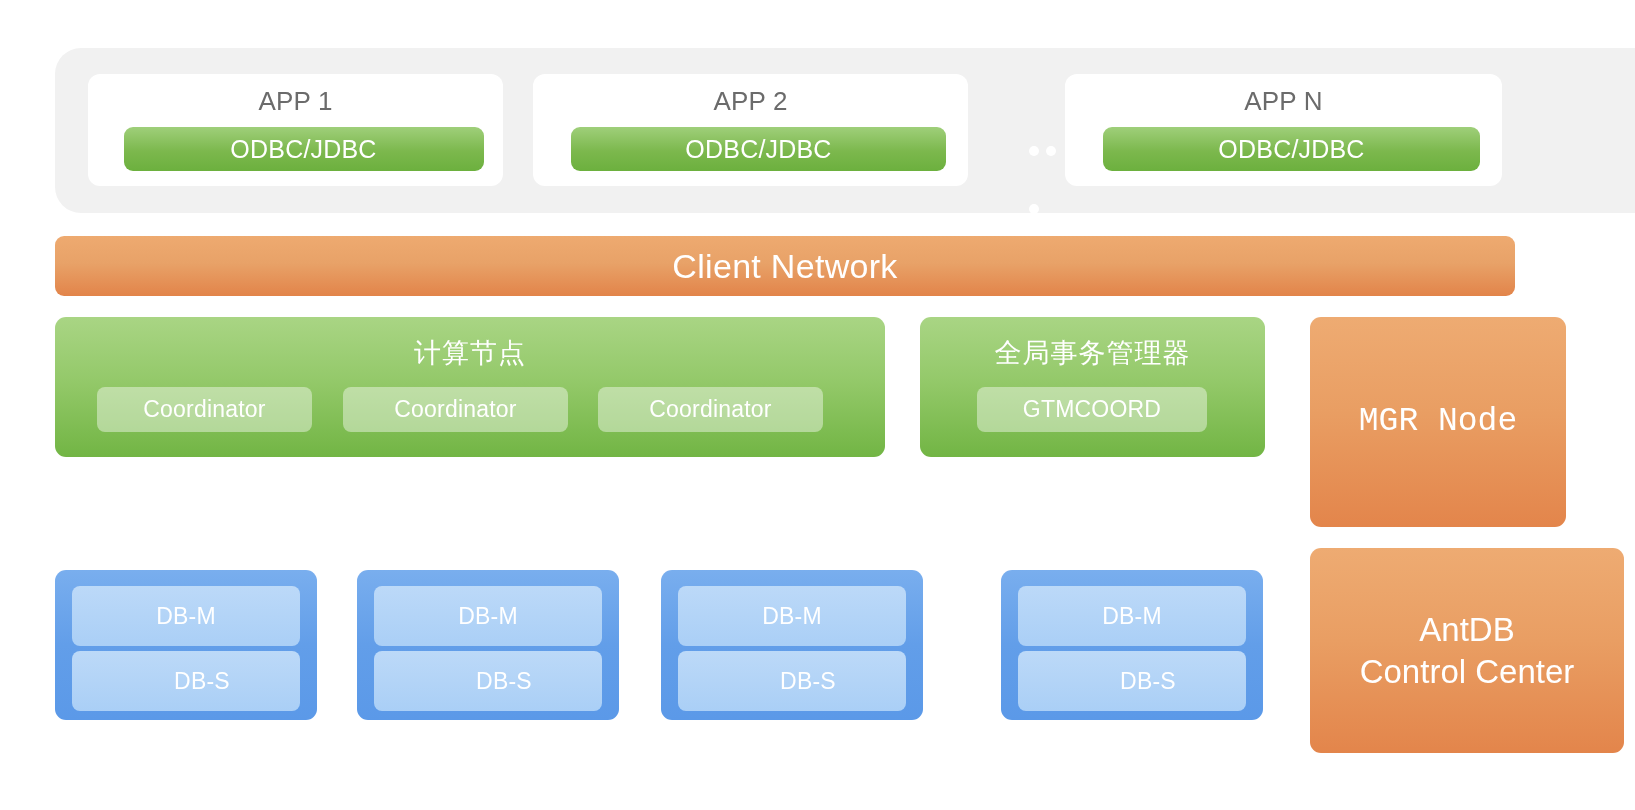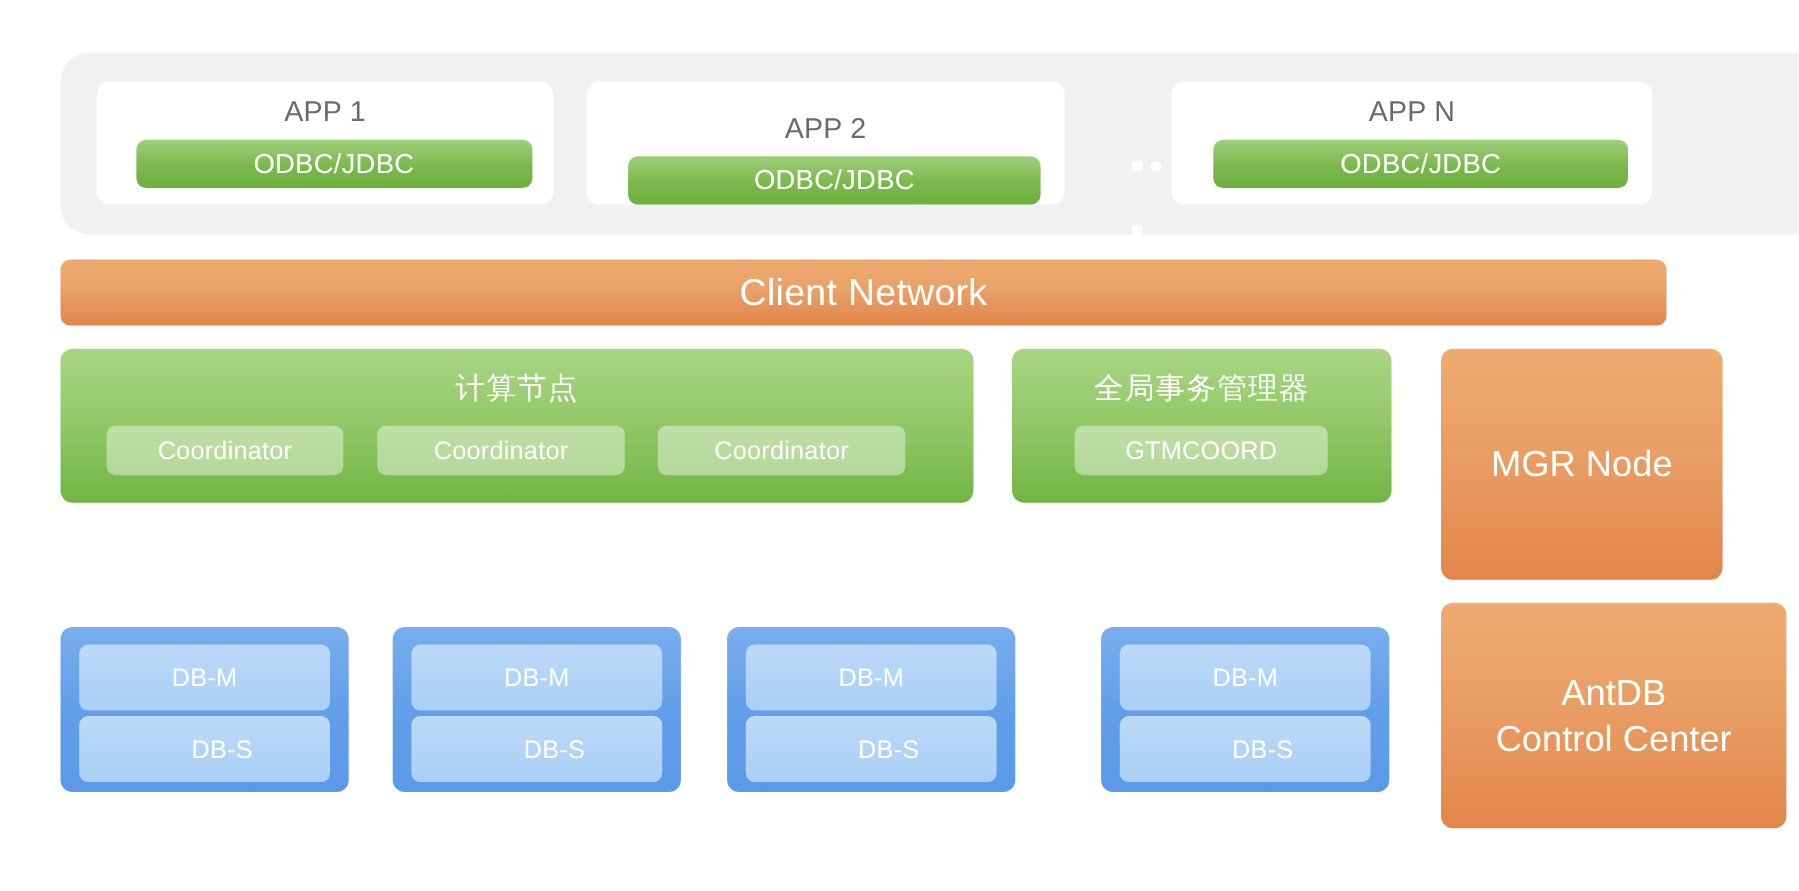--- a/index.html
+++ b/index.html
@@ -79,21 +79,21 @@
   }
 
   
   .side-panel{
     position:absolute;border-radius:11px;
     background:linear-gradient(to bottom,#eeab72 0%,#e99e63 45%,#e3854b 100%);
     color:#ffffff;
     display:flex;align-items:center;justify-content:center;
     text-align:center;line-height:1.25;
   }
-  #mgr-node{left:1310px;top:317px;width:256px;height:210px;font-size:33px;}
+  #mgr-node{left:1310px;top:317px;width:256px;height:210px;font-size:33px;font-family:Liberation Mono, monospace;}
   #antdb-cc{left:1310px;top:548px;width:314px;height:205px;font-size:33px;}
 
   
   .db-group{
     position:absolute;top:570px;height:150px;border-radius:11px;
     background:linear-gradient(to bottom,#79aeee 0%,#629ee9 50%,#5b99e8 100%);
   }
   .db-box{
     position:absolute;left:17px;right:17px;height:60px;border-radius:8px;
     background:linear-gradient(to bottom,#bcd9f8 0%,#aacff6 100%);
@@ -109,21 +109,21 @@
 
 <div class="canvas">
 
   <div class="app-strip">
 
     <div class="app-card" style="left:33px;width:415px;">
       <div class="app-title">APP 1</div>
       <div class="conn-btn" style="width:360px;">ODBC/JDBC</div>
     </div>
 
-    <div class="app-card" style="left:478px;width:435px;justify-content:flex-end;">
+    <div class="app-card" style="left:478px;width:435px;">
       <div class="app-title">APP 2</div>
       <div class="conn-btn" style="width:375px;">ODBC/JDBC</div>
     </div>
 
     <div class="app-card" style="left:1010px;width:437px;">
       <div class="app-title">APP N</div>
       <div class="conn-btn" style="width:377px;">ODBC/JDBC</div>
     </div>
 
   </div>

